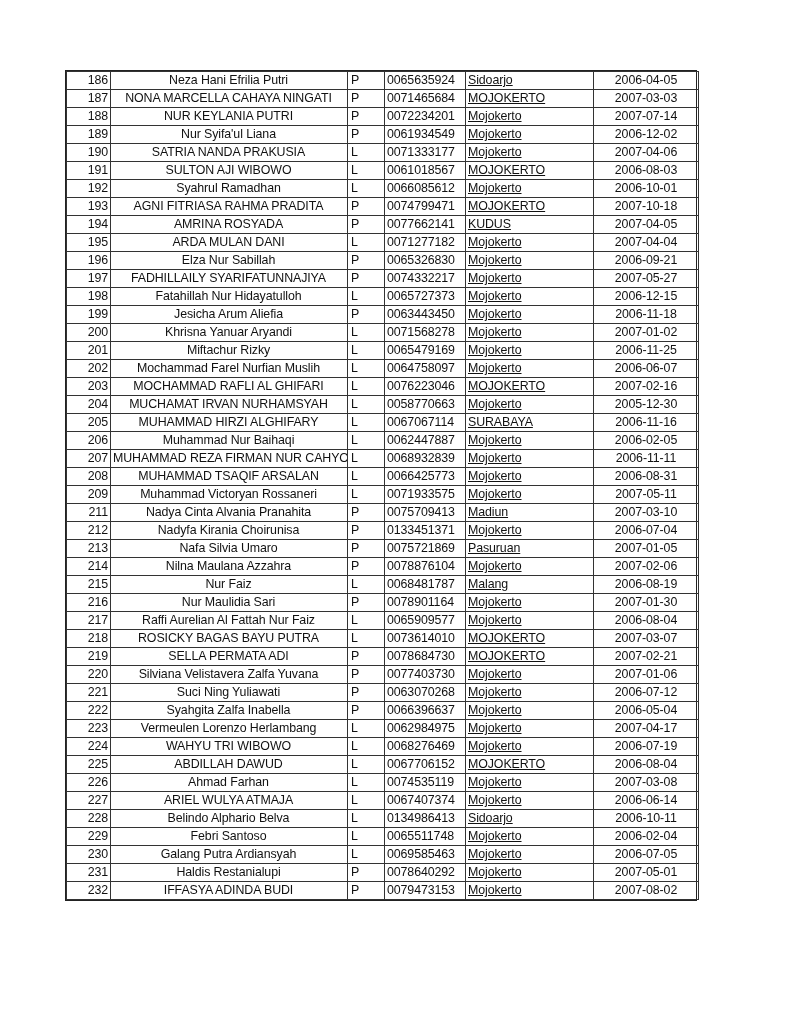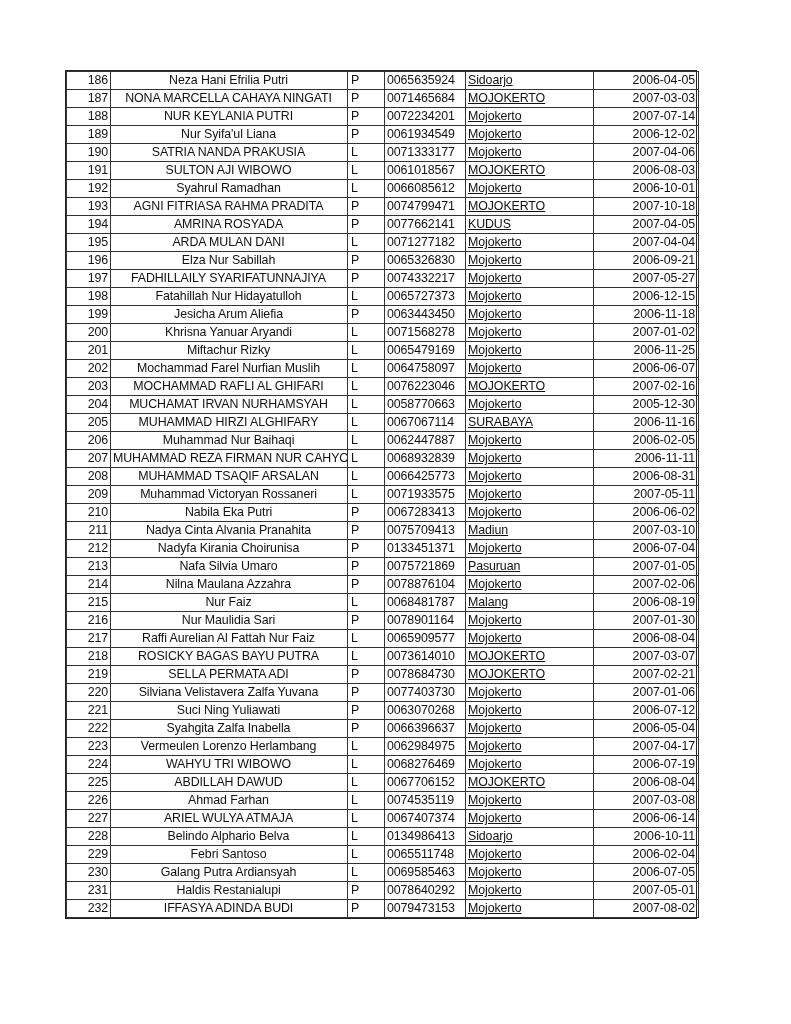--- a/index.html
+++ b/index.html
@@ -38,21 +38,21 @@
     overflow: hidden;
     box-sizing: border-box;
     vertical-align: middle;
     letter-spacing: -0.1px;
   }
   td.no { text-align: right; padding-right: 2px; }
   td.nm { text-align: center; padding-left: 2px; }
   td.gd { text-align: left; padding-left: 3px; }
   td.nis { text-align: left; padding-left: 2px; }
   td.ct { text-align: left; padding-left: 2px; text-decoration: underline; }
-  td.dt { text-align: right; padding-left: 3px; }
+  td.dt { text-align: center; padding-left: 3px; }
   col.c-no  { width: 44px; }
   col.c-nm  { width: 237px; }
   col.c-gd  { width: 37px; }
   col.c-nis { width: 81px; }
   col.c-ct  { width: 128px; }
   col.c-dt  { width: 105px; }
 </style>
 </head>
 <body>
 
@@ -253,28 +253,20 @@
         </tr>
         <tr>
           <td class="no">209</td>
           <td class="nm">Muhammad Victoryan Rossaneri</td>
           <td class="gd">L</td>
           <td class="nis">0071933575</td>
           <td class="ct">Mojokerto</td>
           <td class="dt">2007-05-11</td>
         </tr>
         <tr>
-          <td class="no">210</td>
-          <td class="nm">Nabila Eka Putri</td>
-          <td class="gd">P</td>
-          <td class="nis">0067283413</td>
-          <td class="ct">Mojokerto</td>
-          <td class="dt">2006-06-02</td>
-        </tr>
-        <tr>
           <td class="no">211</td>
           <td class="nm">Nadya Cinta Alvania Pranahita</td>
           <td class="gd">P</td>
           <td class="nis">0075709413</td>
           <td class="ct">Madiun</td>
           <td class="dt">2007-03-10</td>
         </tr>
         <tr>
           <td class="no">212</td>
           <td class="nm">Nadyfa Kirania Choirunisa</td>

